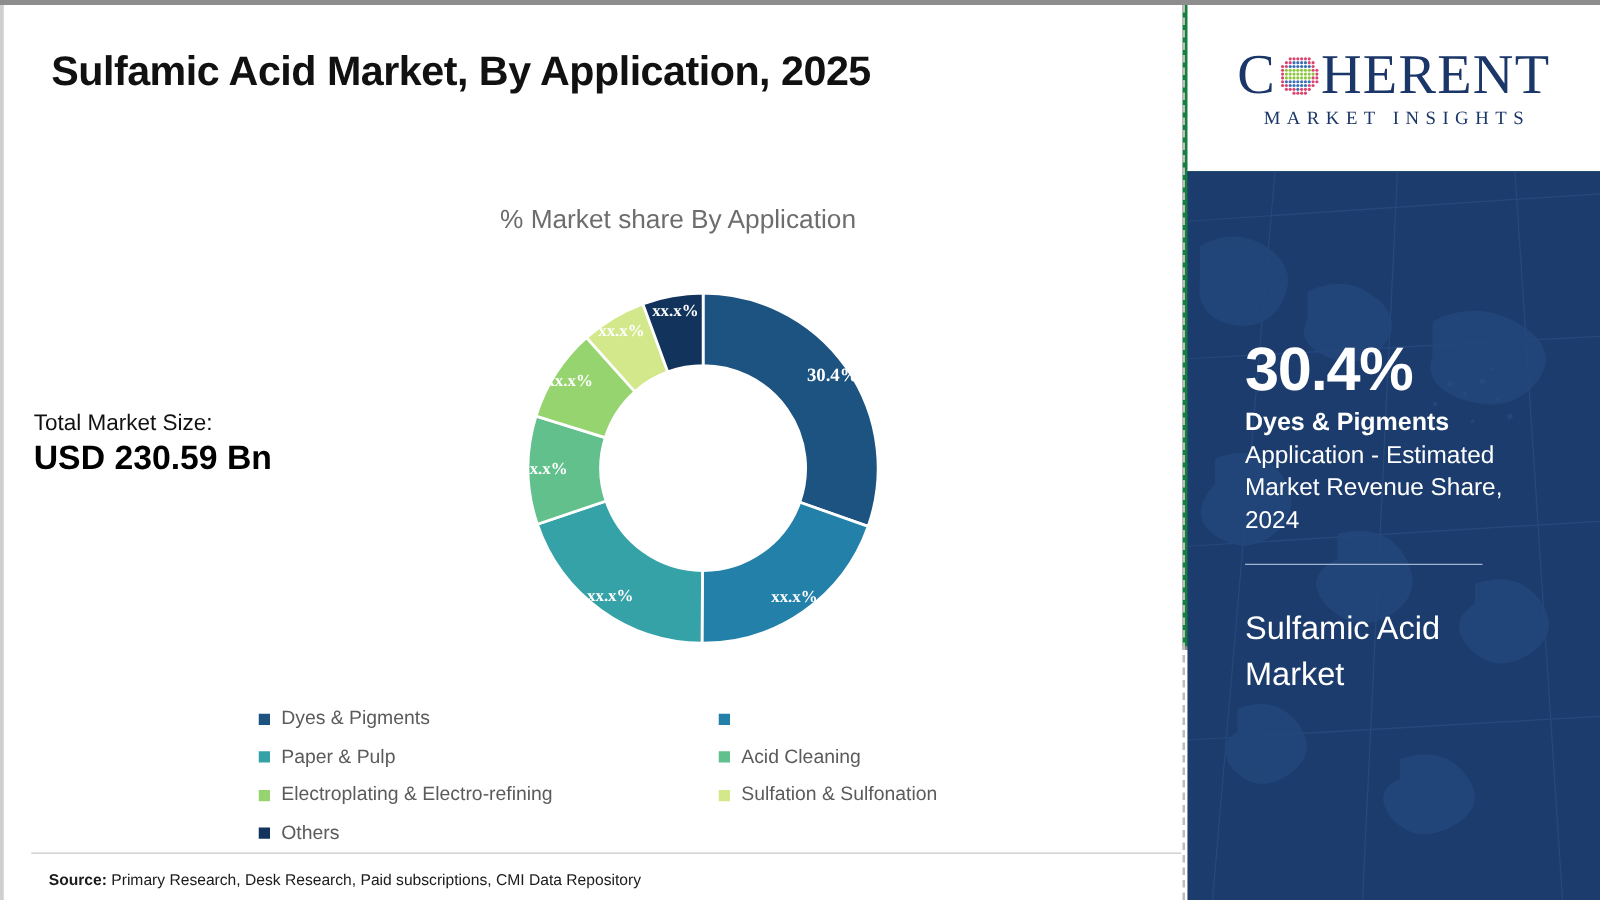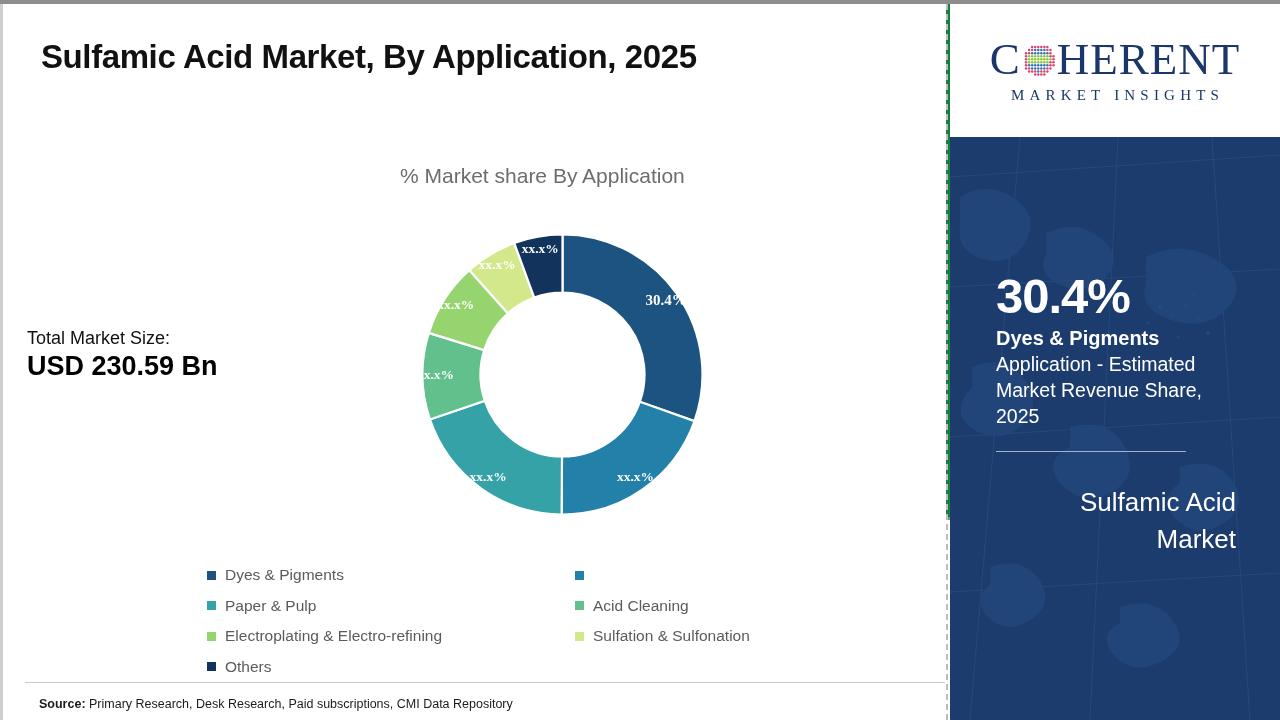--- a/index.html
+++ b/index.html
@@ -203,21 +203,20 @@
   #stat-rule {
     width: 190px; height: 1px;
     background: #9fb3cf;
     margin-top: 22px;
   }
   #market-name {
     font-size: 26px;
     font-weight: 400;
     line-height: 1.42;
     margin-top: 32px;
-    text-align: right;
   }
 </style>
 </head>
 <body>
 
 <div id="infographic">
 
   <div id="left-panel">
 
     <div id="chart-title">Sulfamic Acid Market, By Application, 2025</div>
@@ -422,19 +421,19 @@
         <circle cx="198" cy="186" r="1.7"></circle>
           <circle cx="258" cy="196" r="2.2"></circle>
         <circle cx="228" cy="200" r="1.5"></circle>
           <circle cx="244" cy="158" r="1.4"></circle>
       </g>
     </svg>
 
     <div id="right-content">
       <div id="stat-value">30.4%</div>
       <div id="stat-category">Dyes &amp; Pigments</div>
-      <div id="stat-desc">Application - Estimated Market Revenue Share, 2025</div>
+      <div id="stat-desc">Application - Estimated Market Revenue Share, 2024</div>
       <div id="stat-rule"></div>
       <div id="market-name">Sulfamic Acid Market</div>
     </div>
   </div>
 
 </div>
 
 </body></html>

